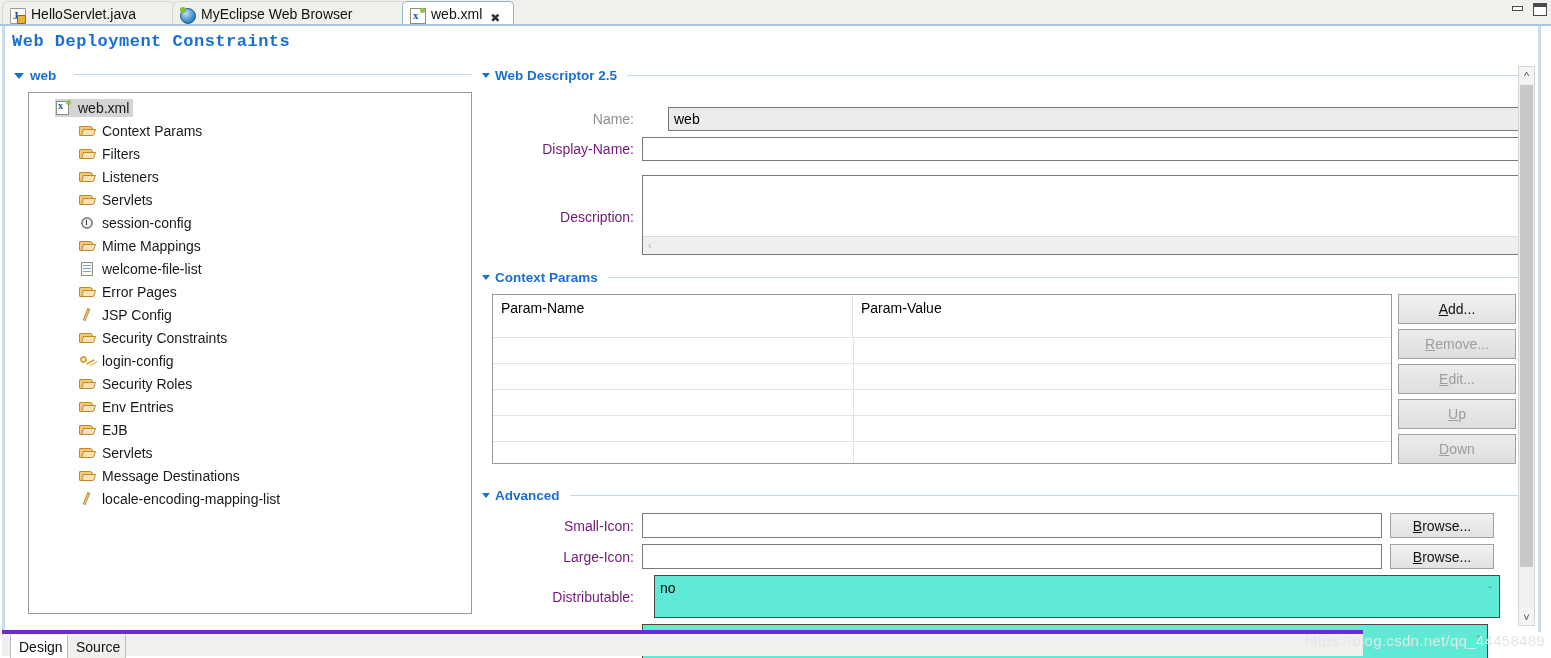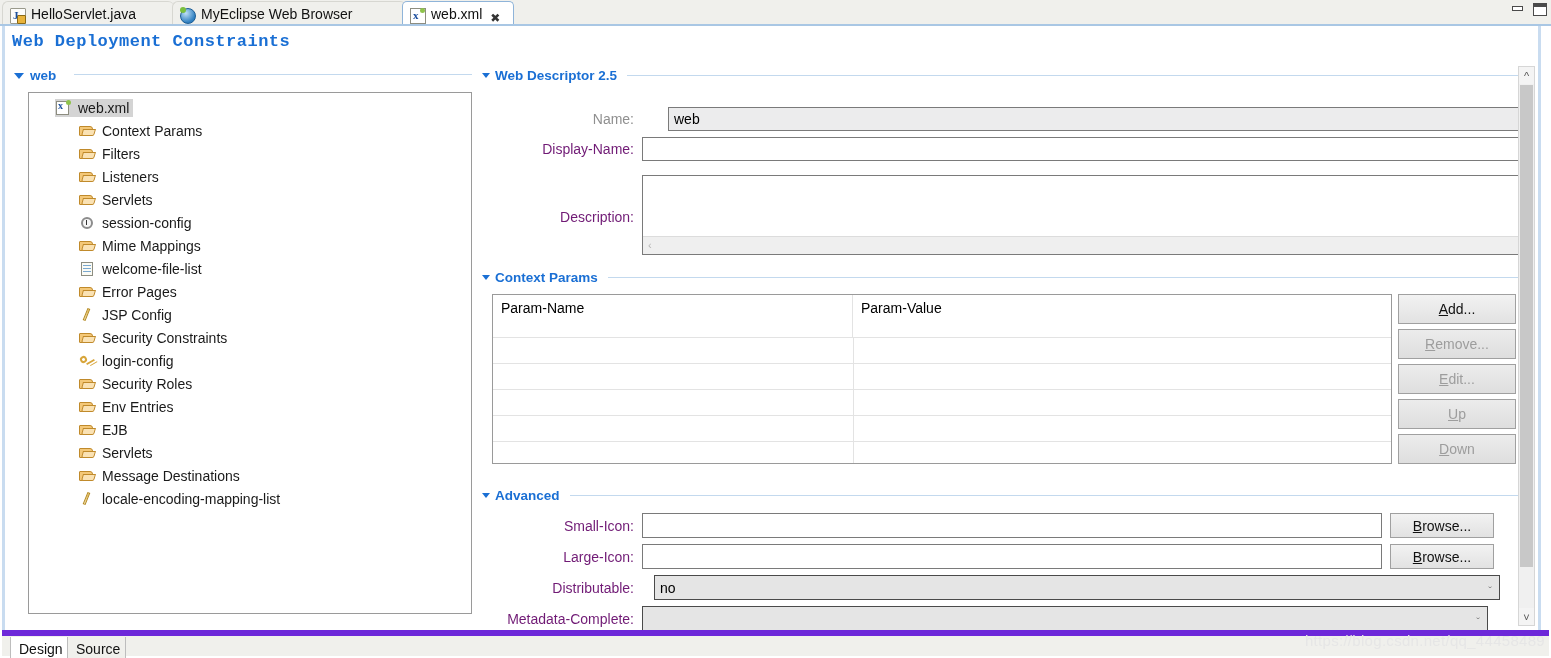--- a/index.html
+++ b/index.html
@@ -143,40 +143,40 @@
   .tbl .dc2{flex:1;}
 
   .btncol{display:flex;flex-direction:column;gap:5px;margin-left:6px;}
   .btn{width:118px;height:30px;border:1px solid #a0a0a0;box-sizing:border-box;
     background:linear-gradient(#f2f2f2,#e2e2e2);font-size:14px;color:#111;
     display:flex;align-items:center;justify-content:center;}
   .btn.dis{color:#9d9d9d;background:linear-gradient(#ececec,#dedede);}
   .btn u{text-decoration:underline;}
   .btn.small{width:104px;height:25px;}
 
-  .sel-input{height:25px;border:1px solid #4a4a4a;background:#e5e5e5;box-sizing:border-box;
+  .sel-input{height:43px;border:1px solid #4a4a4a;background:#5eead4;box-sizing:border-box;
     font-size:14px;padding:2px 5px;line-height:20px;position:relative;}
   .sel-chev{position:absolute;right:7px;top:5px;font-size:11px;color:#777;}
 
   
   .vscroll{position:absolute;left:1518px;top:66px;width:17px;height:560px;background:#f0f0f0;
     border:1px solid #d6d6d6;box-sizing:border-box;}
   .vscroll .sb-up,.vscroll .sb-dn{position:absolute;left:0;width:15px;height:17px;
     background:#f4f4f4;display:flex;align-items:center;justify-content:center;
     font-size:11px;color:#555;}
   .vscroll .sb-up{top:0;} .vscroll .sb-dn{bottom:0;}
   .vscroll .sb-thumb{position:absolute;left:1px;top:18px;width:13px;height:482px;background:#c8c8c8;}
 
   
   .rightborder{position:absolute;left:1538px;top:26px;width:3px;height:606px;background:#c9dcf0;}
   .topline{position:absolute;left:0;top:24px;width:1551px;height:2px;background:#a9c7e4;}
 
   
-  .bottombar{position:absolute;left:2px;top:630px;width:1547px;height:26px;background:#f0f0ec;
-    border-top:6px solid #6d28d9;box-sizing:border-box;}
+  .bottombar{position:absolute;left:2px;top:630px;width:1361px;height:26px;background:#f0f0ec;
+    border-top:4px solid #6d28d9;box-sizing:border-box;}
   .btab{position:absolute;top:1px;height:24px;display:flex;align-items:center;padding:0 8px;
     font-size:14px;color:#111;box-sizing:border-box;}
   .btab.active{background:#fff;border:1px solid #bdbdbd;border-bottom:none;border-top:none;}
   .btab.inactive{background:#f0f0ec;border-right:1px solid #bdbdbd;}
   .watermark{position:absolute;right:6px;top:632px;font-size:15px;color:#e6e6e6;
     font-family:"Liberation Sans",sans-serif;letter-spacing:0.3px;}
 </style>
 </head>
 <body>
 

